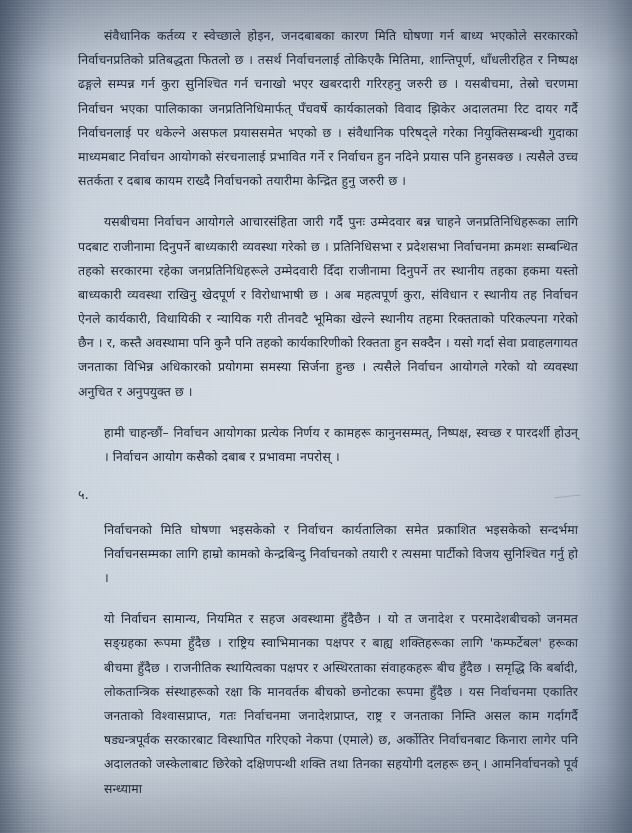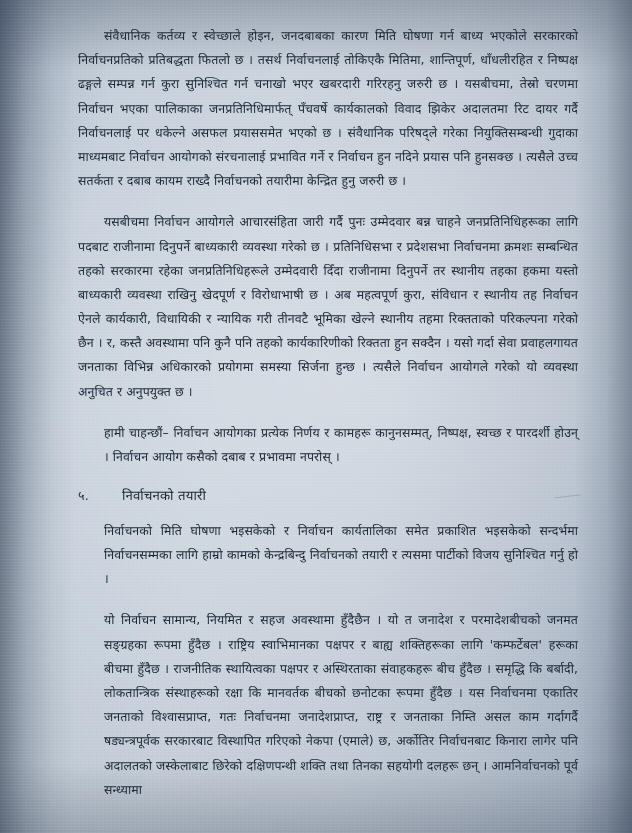--- a/index.html
+++ b/index.html
@@ -142,21 +142,20 @@
     <div class="spacer-sm"></div>
 
     <p class="para indent">यसबीचमा निर्वाचन आयोगले आचारसंहिता जारी गर्दै पुनः उम्मेदवार बन्न चाहने जनप्रतिनिधिहरूका लागि पदबाट राजीनामा दिनुपर्ने बाध्यकारी व्यवस्था गरेको छ । प्रतिनिधिसभा र प्रदेशसभा निर्वाचनमा क्रमशः सम्बन्धित तहको सरकारमा रहेका जनप्रतिनिधिहरूले उम्मेदवारी दिँदा राजीनामा दिनुपर्ने तर स्थानीय तहका हकमा यस्तो बाध्यकारी व्यवस्था राखिनु खेदपूर्ण र विरोधाभाषी छ । अब महत्वपूर्ण कुरा, संविधान र स्थानीय तह निर्वाचन ऐनले कार्यकारी, विधायिकी र न्यायिक गरी तीनवटै भूमिका खेल्ने स्थानीय तहमा रिक्तताको परिकल्पना गरेको छैन । र, कस्तै अवस्थामा पनि कुनै पनि तहको कार्यकारिणीको रिक्तता हुन सक्दैन । यसो गर्दा सेवा प्रवाहलगायत जनताका विभिन्न अधिकारको प्रयोगमा समस्या सिर्जना हुन्छ । त्यसैले निर्वाचन आयोगले गरेको यो व्यवस्था अनुचित र अनुपयुक्त छ ।</p>
 
     <div class="spacer-sm"></div>
 
     <p class="para hang">हामी चाहन्छौं– निर्वाचन आयोगका प्रत्येक निर्णय र कामहरू कानुनसम्मत्, निष्पक्ष, स्वच्छ र पारदर्शी होउन् । निर्वाचन आयोग कसैको दबाब र प्रभावमा नपरोस् ।</p>
 
     <div class="section-head">
       <span class="section-num">५.</span>
-      <span class="section-title">निर्वाचनको तयारी</span>
     </div>
 
     <p class="para hang">निर्वाचनको मिति घोषणा भइसकेको र निर्वाचन कार्यतालिका समेत प्रकाशित भइसकेको सन्दर्भमा निर्वाचनसम्मका लागि हाम्रो कामको केन्द्रबिन्दु निर्वाचनको तयारी र त्यसमा पार्टीको विजय सुनिश्चित गर्नु हो ।</p>
 
     <div class="spacer-sm"></div>
 
     <p class="para hang">यो निर्वाचन सामान्य, नियमित र सहज अवस्थामा हुँदैछैन । यो त जनादेश र परमादेशबीचको जनमत सङ्ग्रहका रूपमा हुँदैछ । राष्ट्रिय स्वाभिमानका पक्षपर र बाह्य शक्तिहरूका लागि 'कम्फर्टेबल' हरूका बीचमा हुँदैछ । राजनीतिक स्थायित्वका पक्षपर र अस्थिरताका संवाहकहरू बीच हुँदैछ । समृद्धि कि बर्बादी, लोकतान्त्रिक संस्थाहरूको रक्षा कि मानवर्तक बीचको छनोटका रूपमा हुँदैछ । यस निर्वाचनमा एकातिर जनताको विश्वासप्राप्त, गतः निर्वाचनमा जनादेशप्राप्त, राष्ट्र र जनताका निम्ति असल काम गर्दागर्दै षड्यन्त्रपूर्वक सरकारबाट विस्थापित गरिएको नेकपा (एमाले) छ, अर्कोतिर निर्वाचनबाट किनारा लागेर पनि अदालतको जस्केलाबाट छिरेको दक्षिणपन्थी शक्ति तथा तिनका सहयोगी दलहरू छन् । आमनिर्वाचनको पूर्व सन्ध्यामा</p>
   </div>
 
   <div class="margin-mark" style="top: 486px;"></div>

